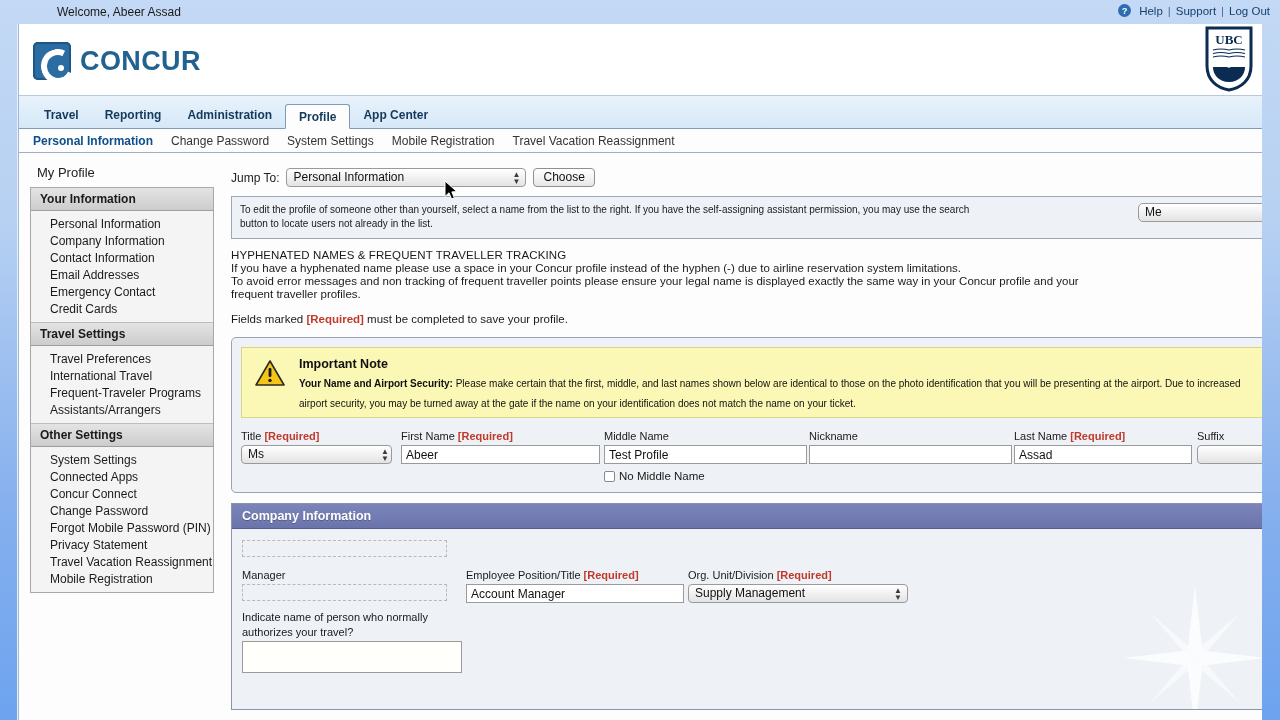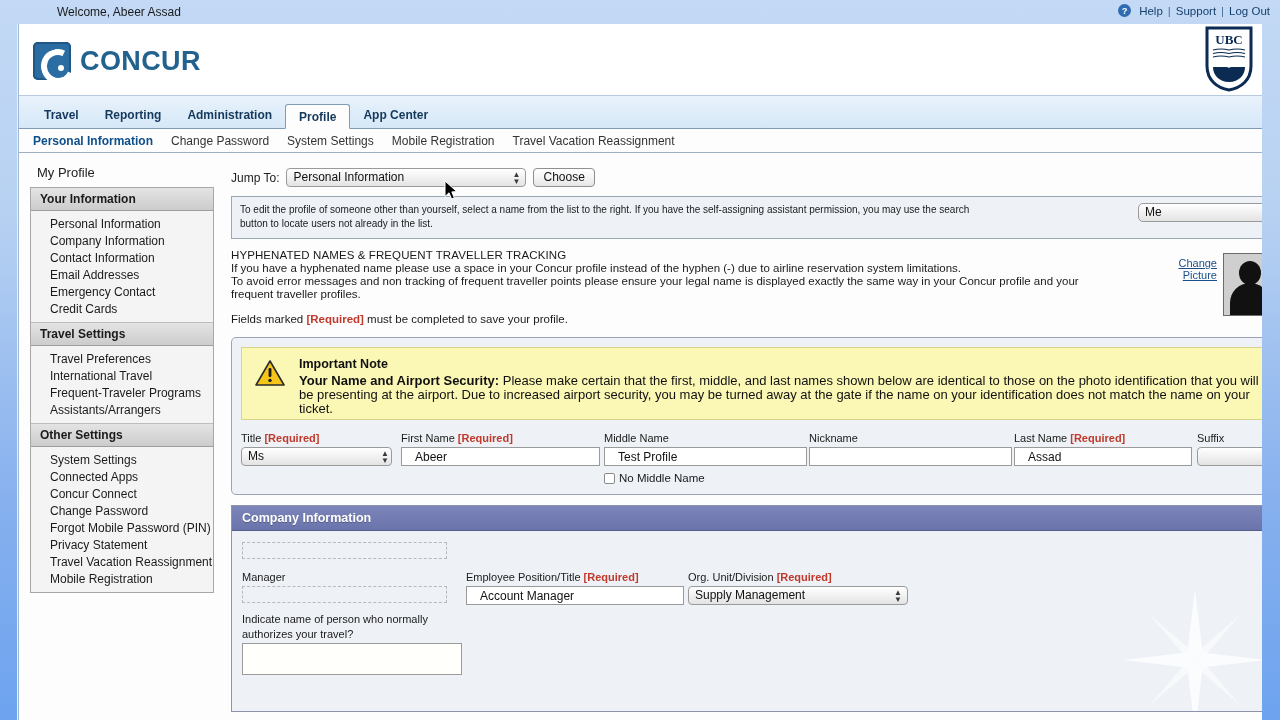--- a/index.html
+++ b/index.html
@@ -181,30 +181,30 @@
     position:relative;
   }
   .note-box{
     margin:9px 9px 0 9px;
     background:#fbf7b5; border:1px solid #d9d48c;
     display:flex; align-items:flex-start; gap:14px;
     padding:9px 12px 3px 13px;
   }
   .warn-icon{ flex:0 0 auto; margin-top:3px;}
   .note-title{ font-size:12.5px; font-weight:bold; color:#111; margin-bottom:3px;}
-  .note-body{ font-size:13px; color:#111; line-height:14px; }
+  .note-body{ font-size:10px; color:#111; line-height:20px; }
   .note-body b{ font-weight:bold; }
 
   .name-row{ display:flex; padding:12px 9px 10px 9px; gap:0; align-items:flex-start;}
   .fld{ display:flex; flex-direction:column; }
   .fld-label{ font-size:11px;color:#1a1a1a;margin-bottom:3px; white-space:nowrap;}
   .txt{
     height:19px; border:1px solid #9a9a9a; background:#fff;
     font-family:"Liberation Sans",sans-serif; font-size:12px; color:#111;
-    padding:1px 13px; border-radius:0;
+    padding:1px 4px; border-radius:0;
   }
   .chk-row{ display:flex; align-items:center; gap:4px; margin-top:6px; }
   .chk{
     width:11px;height:11px;border:1px solid #8a8a8a;background:#fff;border-radius:2px;
     display:inline-block;
   }
   .chk-lbl{ font-size:11.5px;color:#1a1a1a; }
 
   
   .panel2{
@@ -368,30 +368,20 @@
 
       <div class="hyphen-block">
         <p class="hyphen-title">HYPHENATED NAMES &amp; FREQUENT TRAVELLER TRACKING</p>
         <p>If you have a hyphenated name please use a space in your Concur profile instead of the hyphen (-) due to airline reservation system limitations.</p>
         <p>To avoid error messages and non tracking of frequent traveller points please ensure your legal name is displayed exactly the same way in your Concur profile and your</p>
         <p>frequent traveller profiles.</p>
         <p class="fields-note">
           <span>Fields marked </span><span class="req">[Required]</span><span> must be completed to save your profile.</span>
         </p>
 
-        <div class="photo-block">
-          <div class="change-pic">
-            <span>Change</span><br>
-            <span>Picture</span>
-          </div>
-          <div class="photo-frame">
-            <div class="head"></div>
-            <div class="body"></div>
-          </div>
-        </div>
       </div>
 
       <div class="panel">
 
         <div class="note-box">
           <svg class="warn-icon" width="30" height="27" viewBox="0 0 30 27">
             <path d="M15 1 L29 25 L1 25 Z" fill="#f5c518" stroke="#2b2b2b" stroke-width="1.6" stroke-linejoin="round"></path>
             <rect x="13.6" y="8" width="2.8" height="9" rx="1.2" fill="#1a1a1a"></rect>
             <circle cx="15" cy="20.4" r="1.7" fill="#1a1a1a"></circle>
           </svg>

